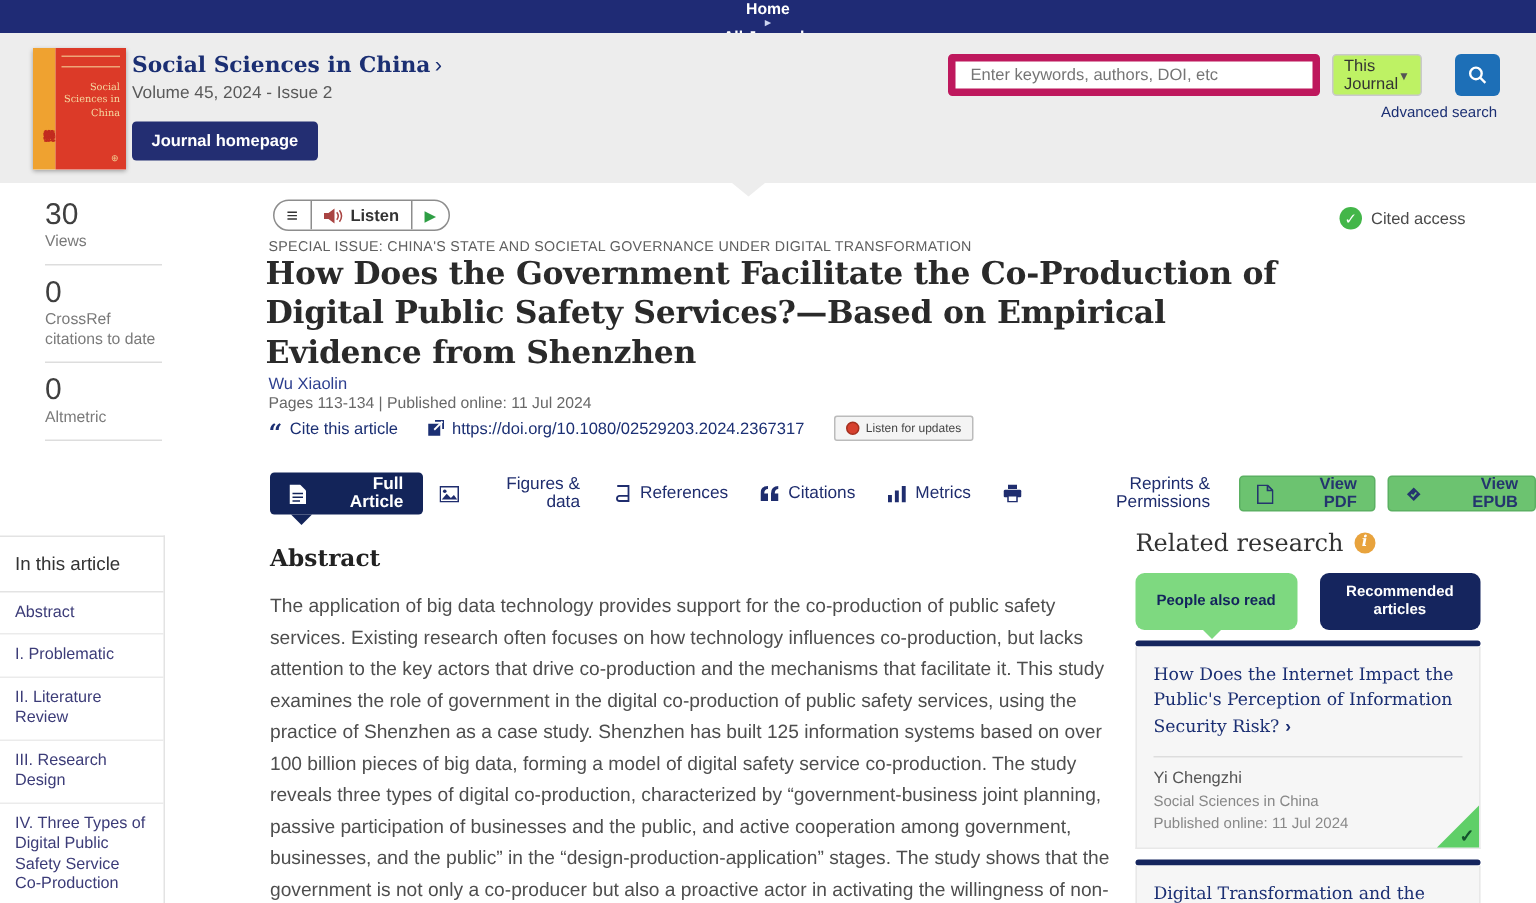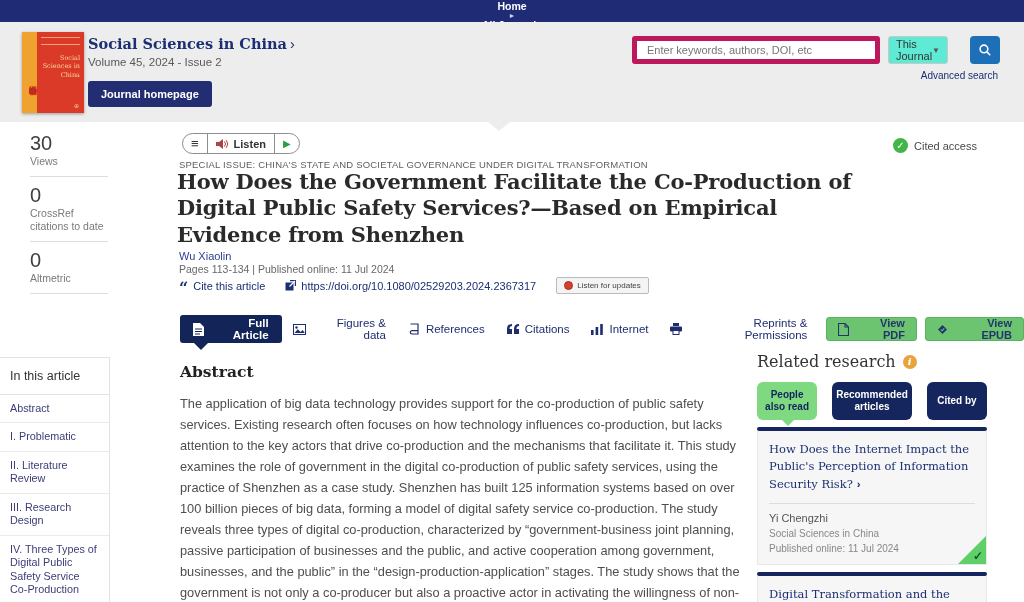--- a/index.html
+++ b/index.html
@@ -26,21 +26,21 @@
     font-size:6.5px; line-height:1.3; color:#f5d7a0; font-family:"DejaVu Serif",serif; }
   .cover-logo { position:absolute; bottom:4px; right:5px; font-size:6px; color:#f0c98e; }
   .journal-name { position:absolute; left:88px; top:13px; font-family:"DejaVu Serif",serif; font-weight:bold;
     font-size:14.5px; color:#1b2f73; cursor:pointer; }
   .journal-name .chev { font-family:"Liberation Sans",sans-serif; font-weight:normal; margin-left:3px; }
   .issue-line { position:absolute; left:88px; top:34px; font-size:11.5px; color:#595959; }
   .homepage-btn { position:absolute; left:88px; top:59px; background:#232e72; color:#fff; font-size:11px;
     font-weight:bold; padding:7px 13px; border-radius:3px; border:none; cursor:pointer; }
   .search-input { position:absolute; left:632px; top:14px; width:248px; height:28px; border:5px solid #be185d;
     border-radius:3px; font-size:11px; padding:0 10px; color:#555; font-family:"Liberation Sans",sans-serif; }
-  .scope-select { position:absolute; left:888px; top:14px; width:60px; height:28px; background:#5eead4;
+  .scope-select { position:absolute; left:888px; top:14px; width:60px; height:28px; background:#bef264;
     border:1px solid #c9c9c9; border-radius:3px; font-size:11px; color:#333; display:flex; align-items:center;
     justify-content:space-between; padding:0 7px; cursor:pointer; }
   .scope-select .chevdn { font-size:8px; color:#555; }
   .search-btn { position:absolute; left:970px; top:14px; width:30px; height:28px; background:#1d6fb7;
     border:none; border-radius:4px; cursor:pointer; display:flex; align-items:center; justify-content:center; }
   .advanced-link { position:absolute; top:48px; right:26px; font-size:10px; color:#1b2f73; cursor:pointer; }
 
   
   .metrics { position:absolute; left:30px; top:132px; width:78px; }
   .metric-value { font-size:20px; color:#3f3f3f; line-height:1.1; }
@@ -270,21 +270,21 @@
       <span>Citations</span>
     </div>
     <div class="tab">
       <span>
         <svg class="icon-svg" width="12" height="11" viewBox="0 0 12 11">
             <rect x="0" y="6" width="2.6" height="5" fill="#1f2d6e"></rect>
             <rect x="4.6" y="3" width="2.6" height="8" fill="#1f2d6e"></rect>
             <rect x="9.2" y="0" width="2.6" height="11" fill="#1f2d6e"></rect>
           </svg>
       </span>
-      <span>Internet</span>
+      <span>Metrics</span>
     </div>
     <div class="tab">
       <span>
         <svg class="icon-svg" width="12" height="12" viewBox="0 0 12 12">
             <rect x="3" y="0" width="6" height="3" fill="#1f2d6e"></rect>
             <rect x="0" y="3.5" width="12" height="5" rx="1" fill="#1f2d6e"></rect>
             <rect x="3" y="7.5" width="6" height="4" fill="#fff" stroke="#1f2d6e"></rect>
           </svg>
       </span>
       <span>Reprints &amp; Permissions</span>
@@ -325,21 +325,20 @@
   </section>
 
   <aside class="related">
     <div class="related-head">
       <span>Related research</span>
       <span class="info-icon">i</span>
     </div>
     <div class="rtabs">
       <div class="rtab rtab-green">People also read</div>
       <div class="rtab rtab-navy">Recommended articles</div>
-      <div class="rtab rtab-navy">Cited by</div>
     </div>
     <div class="rbar"></div>
     <div class="ritem">
       <div class="rtitle">
         <span>How Does the Internet Impact the Public's Perception of Information Security Risk?</span><span class="rchev">›</span>
       </div>
       <div class="rmeta">
         <div class="rauthor">Yi Chengzhi</div>
         <div class="rjournal">Social Sciences in China</div>
         <div class="rpub">Published online: 11 Jul 2024</div>

